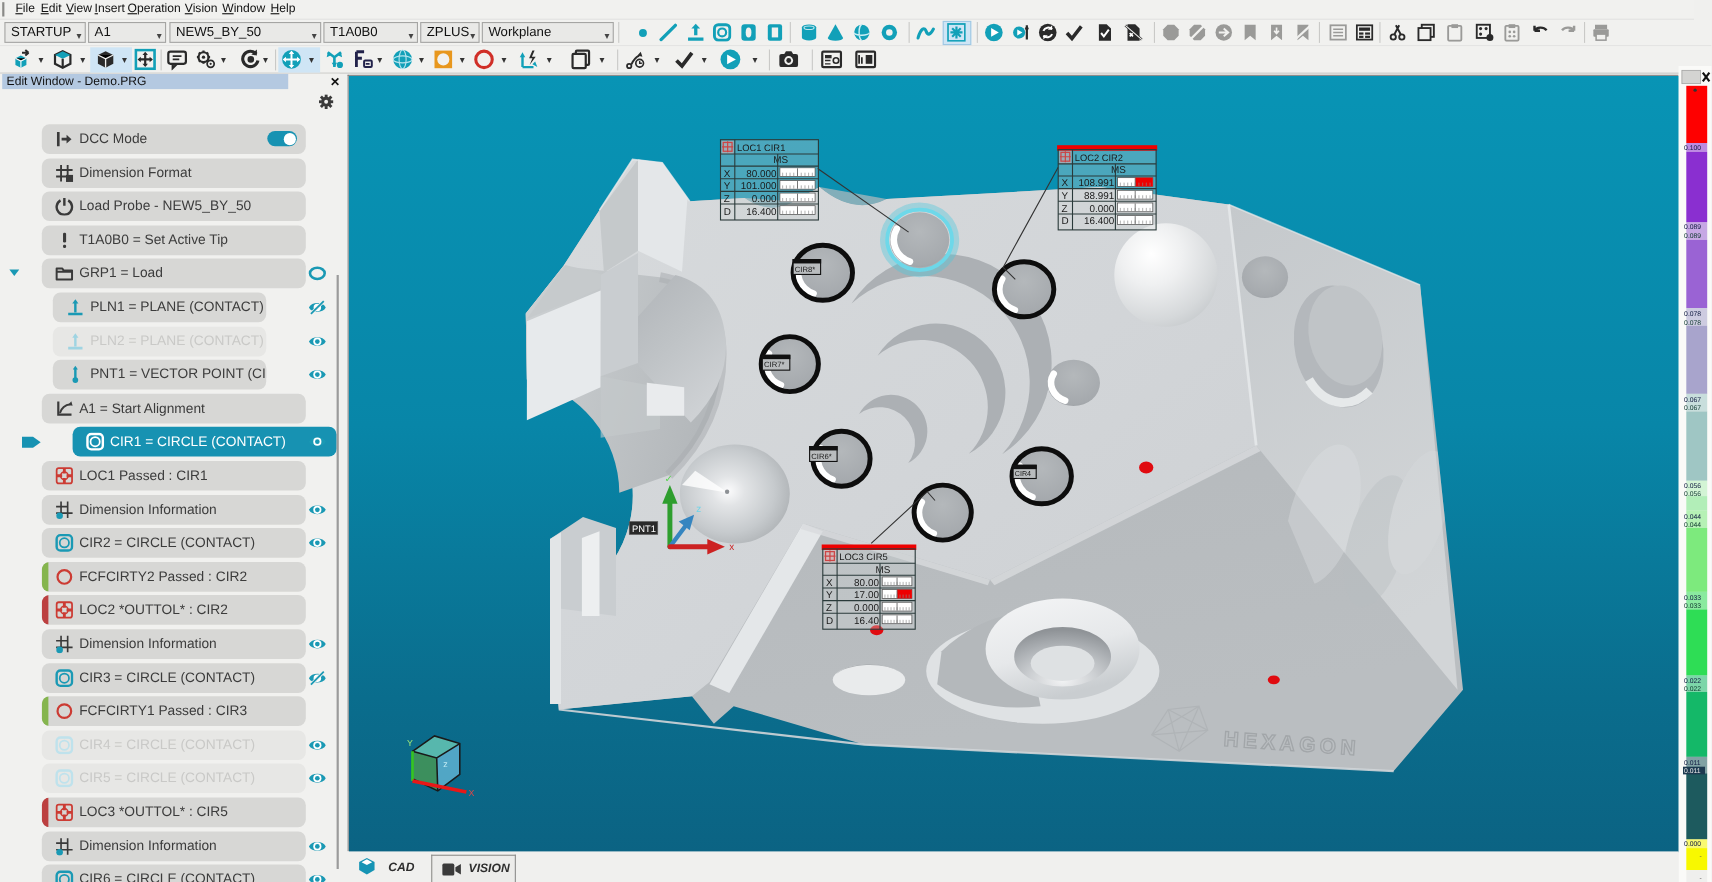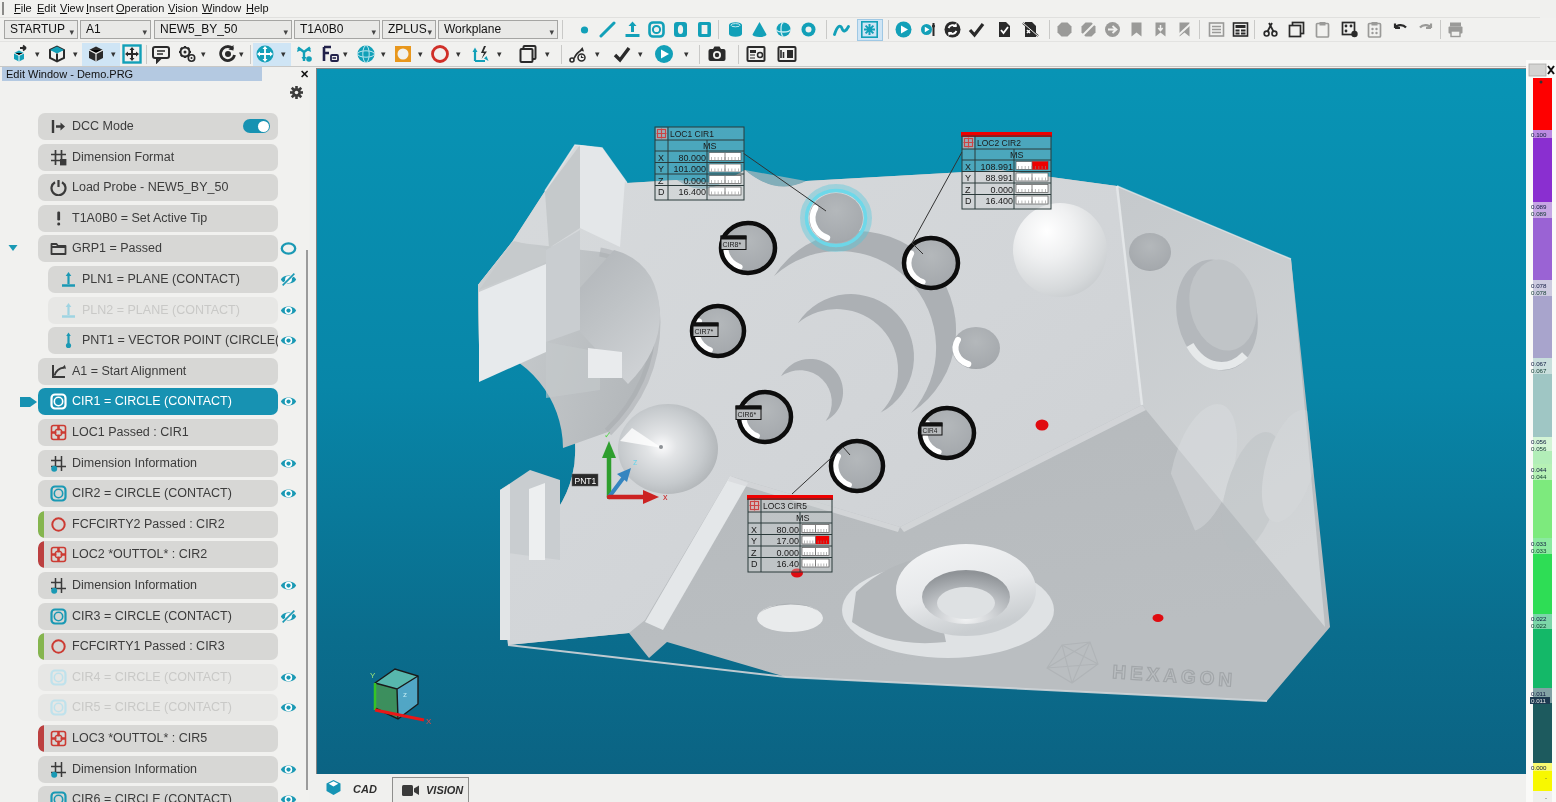--- a/index.html
+++ b/index.html
@@ -14,22 +14,22 @@
 .dd .car { position:absolute; right:3px; top:3px; font-size:9px; color:#444; }
 #tb2 { position:absolute; left:0; top:42px; width:1556px; height:25px; background:#f1f1ef; border-bottom:1px solid #c8c8c6; }
 .sep { position:absolute; width:1px; background:#c9c9c7; }
 .hl { background:#cfe5f5; border:1px solid #9fc8e4; }
 #panel { position:absolute; left:0; top:67px; width:309px; height:735px; background:#f1f1ef; overflow:hidden; }
 #ptitle { position:absolute; left:2px; top:0px; width:260px; height:14px; background:#b4c9e1; font-size:11px; color:#101010; line-height:14px; padding-left:4px; }
 #pclose { position:absolute; left:300px; top:1px; font-size:11px; font-weight:bold; color:#111; }
 .row { position:absolute; left:38px; width:240px; height:27px; background:#d7d7d5; border-radius:7px; font-size:12.5px; color:#3c3c3c; overflow:hidden; }
 .row .lbl { position:absolute; left:34px; top:6px; white-space:nowrap; }
 .row .ic { position:absolute; left:12px; top:5px; width:17px; height:17px; }
-.row.ind { left:48px; width:230px; }
-.row.sel { background:#1792b2; color:#fff; }
+.row.ind { left:48px; width:194px; }
+.row.sel { background:#1792b2; color:#fff;margin-left:28px; }
 .row.dis { background:#e7e7e5; color:#c9c9c7; }
 .ebar { position:absolute; left:0; top:0; width:6px; height:27px; border-radius:7px 0 0 7px; }
 .eye { position:absolute; left:280px; width:17px; height:17px; }
 #scrl { position:absolute; left:306px; top:183px; width:2px; height:540px; background:#9b9b9b; }
 #gear { position:absolute; left:290px; top:19px; width:13px; height:13px; }
 #vp { position:absolute; left:316px; top:68px; width:1210px; height:706px; border-top:1px solid #828282; border-left:1px solid #828282; }
 #cbar { position:absolute; left:1526px; top:60px; width:30px; height:742px; background:#fafaf8; }
 #tabbar { position:absolute; left:309px; top:774px; width:1217px; height:28px; background:#f0f0ee;font-style:italic; }
 #vtab { position:absolute; left:83px; top:3px; width:77px; height:25px; background:#ececea; border:1px solid #8e8e8c; border-bottom:none; }
 .tabtxt { font-size:11px; font-weight:bold; color:#2e2e2e; }
@@ -391,21 +391,21 @@
           <svg class="ic" viewBox="0 0 17 17">
             <rect x="7.3" y="1.5" width="2.8" height="9" rx="1.2" fill="#3a3a3a"></rect>
             <rect x="7.3" y="12.5" width="2.8" height="3" rx="1.2" fill="#3a3a3a"></rect>
           </svg>
           <span class="lbl">T1A0B0 = Set Active Tip</span>
         </div>
 <div class="row" style="top:168.4px">
           <svg class="ic" viewBox="0 0 17 17">
             <path d="M1.5 4 h5 l1.5 2 h7.5 v8 h-14 z M1.5 7 h14" stroke="#3a3a3a" stroke-width="1.8" fill="none" stroke-linejoin="round"></path>
           </svg>
-          <span class="lbl">GRP1 = Passed</span>
+          <span class="lbl">GRP1 = Load</span>
         </div>
 <svg class="eye" style="top:173.4px" viewBox="0 0 16 16">
           <ellipse cx="8" cy="8" rx="6.3" ry="4.8" stroke="#1a99b4" stroke-width="2.2" fill="none"></ellipse>
         </svg>
 <svg class="abs" style="left:8px;top:177.4px" width="10" height="8" viewBox="0 0 10 8">
           <path d="M0.5 1 L9.5 1 L5 7 Z" fill="#1a99b4"></path>
         </svg>
 <div class="row ind" style="top:199px">
           <svg class="ic" viewBox="0 0 17 17">
             <path d="M8.5 4 V13" stroke="#1a99b4" stroke-width="2.2"></path>

